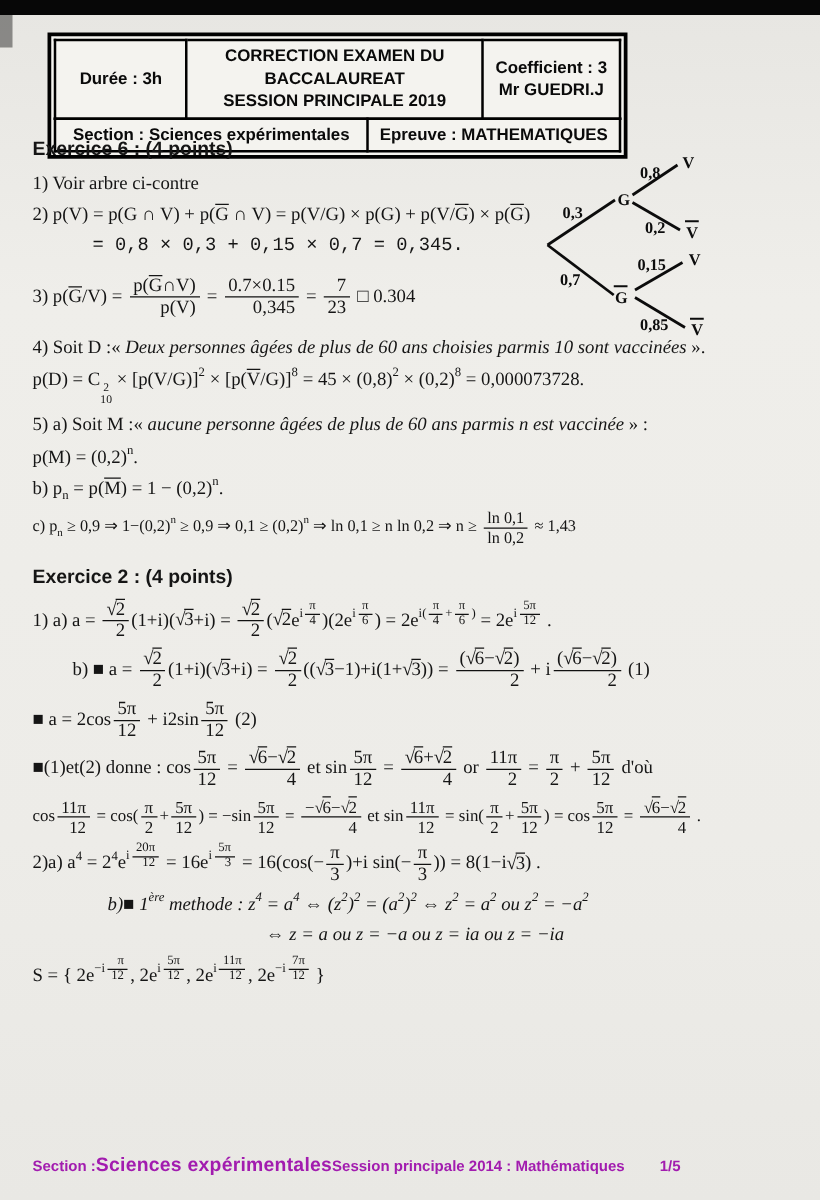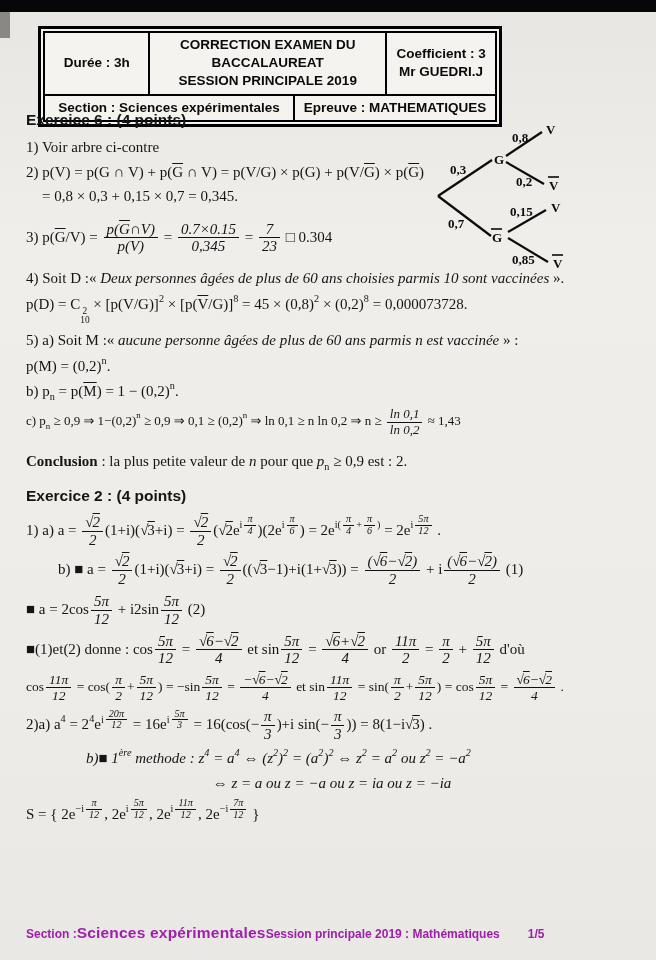--- a/index.html
+++ b/index.html
@@ -20,21 +20,21 @@
 
   
   .doc{position:absolute;top:106px;left:26px;width:612px;}
   .line{margin-bottom:5px;font-size:15px;line-height:1.3;white-space:nowrap;}
   .line.h{font-family:"Liberation Sans",sans-serif;font-weight:bold;font-size:15.5px;margin:4px 0 8px 0;}
   .line.gap{margin-top:14px;}
   .line.small{font-size:13px;}
   .line.tight{font-size:13.5px;}
   .line.ti{font-style:italic;}
   .line.center{text-align:center;}
-  .frac{display:inline-flex;flex-direction:column;vertical-align:middle;text-align:center;margin:0 2px;line-height:1.12;font-style:italic;}
+  .frac{display:inline-flex;flex-direction:column;vertical-align:middle;text-align:right;margin:0 2px;line-height:1.12;}
   .fn{display:block;border-bottom:1.4px solid #111;padding:0 3px;}
   .fd{display:block;padding:0 3px;}
   .sup{display:inline-block;vertical-align:7px;font-size:0.68em;line-height:1;}
   .sup .frac{vertical-align:middle;line-height:1.05;}
   .sub{display:inline-block;vertical-align:-4px;font-size:0.68em;line-height:1;}
   .ovl{text-decoration:overline;}
   .sqrt{white-space:nowrap;}
   .sqrt .rad{margin-right:-1px;}
   .ksb{display:inline-flex;flex-direction:column;font-size:0.62em;line-height:1.05;vertical-align:-5px;text-align:center;}
   .bold{font-weight:bold;}
@@ -82,21 +82,21 @@
       <td>Epreuve : MATHEMATIQUES</td>
     </tr>
   </tbody>
     </table>
 </div>
 
 <div class="doc">
     <div class="line h">Exercice 6 : (4 points)</div>
     <div class="line t">1) Voir arbre ci-contre</div>
     <div class="line t">2) p(V) = p(G ∩ V) + p(<span class="ovl">G</span> ∩ V) = p(V/G) × p(G) + p(V/<span class="ovl">G</span>) × p(<span class="ovl">G</span>)</div>
-    <div class="line t" style="margin-left: 16px;">= 0,8 × 0,3 + 0,15 × 0,7 = 0,345.</div>
+    <div class="line t" style="margin-left: 48px; font-family: Liberation Mono, monospace;">= 0,8 × 0,3 + 0,15 × 0,7 = 0,345.</div>
     <div class="line t gap">3) p(<span class="ovl">G</span>/V) = <span class="frac">
         <span class="fn">p(<span class="ovl">G</span>∩V)</span>
         <span class="fd">p(V)</span>
       </span> = <span class="frac">
         <span class="fn">0.7×0.15</span>
         <span class="fd">0,345</span>
       </span> = <span class="frac">
         <span class="fn">7</span>
         <span class="fd">23</span>
       </span> □ 0.304</div>
@@ -105,21 +105,20 @@
         <span>2</span>
         <span>10</span>
       </span> ×  [p(V/G)]<span class="sup">2</span> × [p(<span class="ovl">V</span>/G)]<span class="sup">8</span> = 45 × (0,8)<span class="sup">2</span> × (0,2)<span class="sup">8</span> = 0,000073728.</div>
     <div class="line t">5) a) Soit  M :« <span class="ital">aucune personne âgées de plus de 60 ans  parmis n est vaccinée</span> » :</div>
     <div class="line t">p(M) = (0,2)<span class="sup">n</span>.</div>
     <div class="line t">b) p<span class="sub">n</span> = p(<span class="ovl">M</span>) = 1 − (0,2)<span class="sup">n</span>.</div>
     <div class="line t small">c)  p<span class="sub">n</span> ≥ 0,9 ⇒ 1−(0,2)<span class="sup">n</span> ≥ 0,9 ⇒ 0,1 ≥ (0,2)<span class="sup">n</span> ⇒ ln 0,1 ≥ n ln 0,2 ⇒ n ≥ <span class="frac">
         <span class="fn">ln 0,1</span>
         <span class="fd">ln 0,2</span>
       </span> ≈ 1,43</div>
-    <div class="line t gap"><span class="bold">Conclusion</span> : la plus petite valeur de <span class="ital">n</span> pour que <span class="ital">p</span><span class="sub">n</span> ≥ 0,9 est  : 2.</div>
     <div class="line h gap">Exercice 2 : (4 points)</div>
     <div class="line t">1) a) a = <span class="frac">
         <span class="fn"><span class="sqrt"><span class="rad">√</span><span class="ovl">2</span></span></span>
         <span class="fd">2</span>
       </span>(1+i)(<span class="sqrt"><span class="rad">√</span><span class="ovl">3</span></span>+i) = <span class="frac">
         <span class="fn"><span class="sqrt"><span class="rad">√</span><span class="ovl">2</span></span></span>
         <span class="fd">2</span>
       </span>(<span class="sqrt"><span class="rad">√</span><span class="ovl">2</span></span>e<span class="sup">i<span class="frac">
           <span class="fn">π</span>
           <span class="fd">4</span>
@@ -259,15 +258,15 @@
   <text x="82" y="100">0,15</text>
   <text x="123" y="96">V</text>
   <text x="84" y="148">0,85</text>
   <text x="125" y="152">V</text>
   <line class="bar" x1="124" y1="139" x2="135" y2="139"></line>
 </svg>
 
 <div class="footer">
   <span class="f-sm">Section : </span>
   <span class="f-lg">Sciences expérimentales</span>
-  <span class="f-sm">Session principale 2019 : Mathématiques</span>
+  <span class="f-sm">Session principale 2014 : Mathématiques</span>
   <span class="f-page">1/5</span>
 </div>
 
 </body></html>

